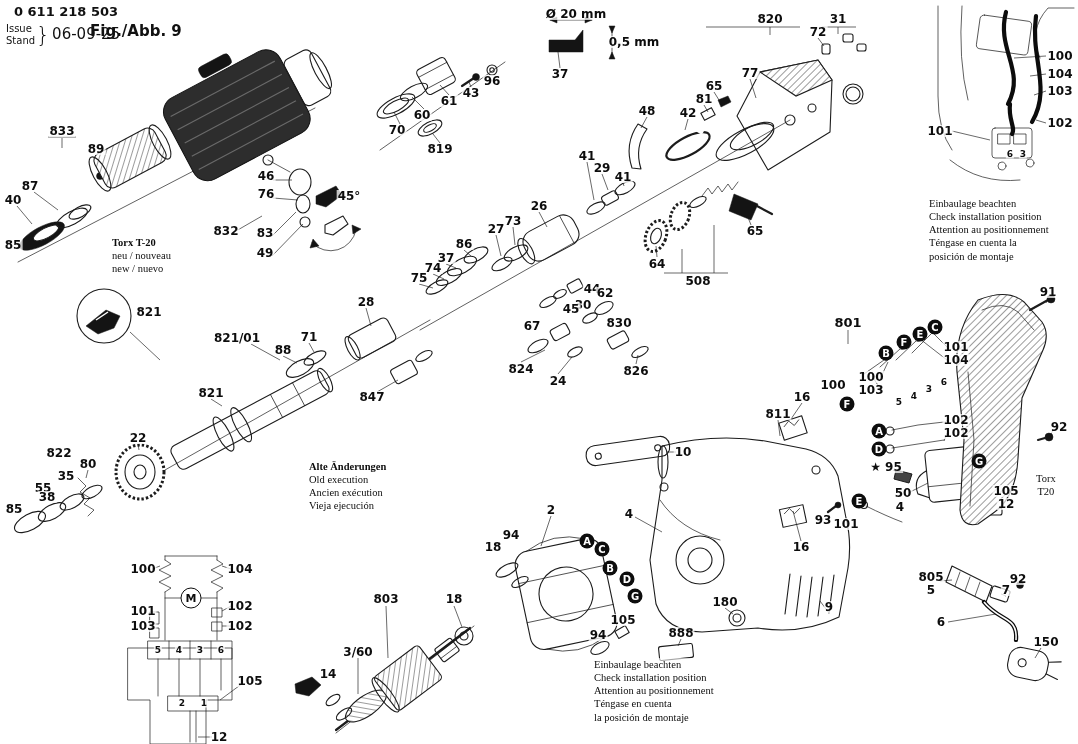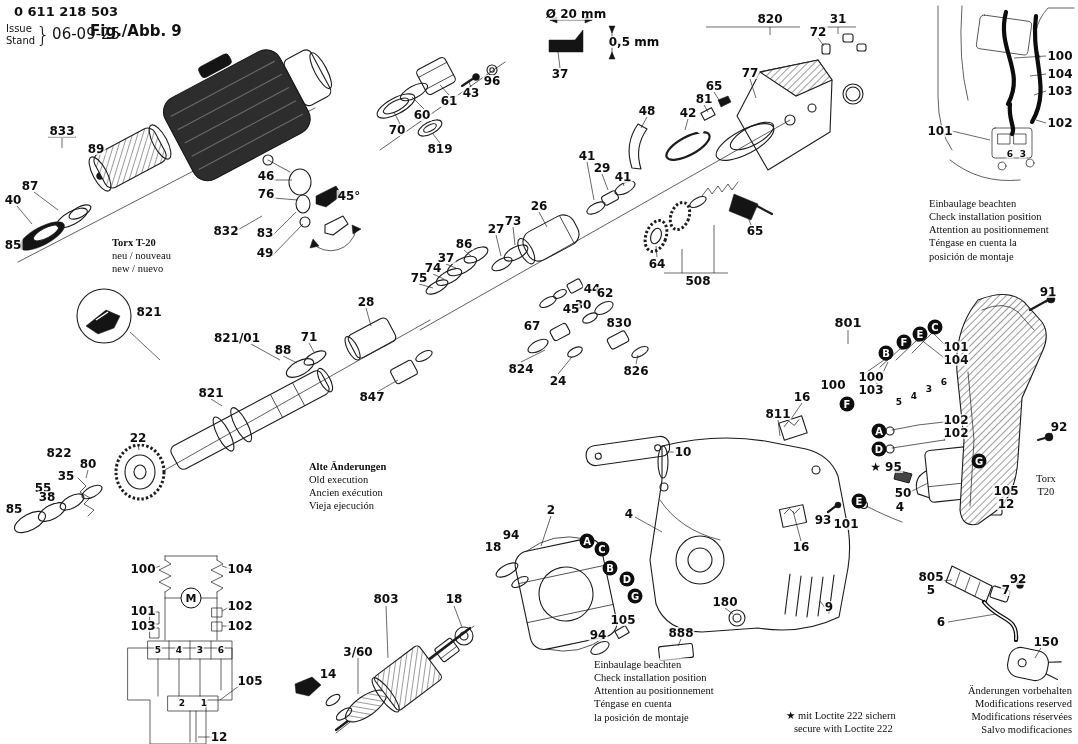--- a/index.html
+++ b/index.html
@@ -665,24 +665,14 @@
         <div>Einbaulage beachten</div>
         <div>Check installation position</div>
         <div>Attention au positionnement</div>
         <div>Téngase en cuenta</div>
         <div>la posición de montaje</div>
       </div>
       <div class="note center" style="left: 1036px; top: 472px;">
         <div>Torx</div>
         <div>T20</div>
       </div>
-      <div class="note" style="left: 786px; top: 709px;">
-        <div>★ mit Loctite 222 sichern</div>
-        <div>   secure with Loctite 222</div>
-      </div>
-      <div class="note right" style="left: 1072px; top: 684px;">
-        <div>Änderungen vorbehalten</div>
-        <div>Modifications reserved</div>
-        <div>Modifications réservées</div>
-        <div>Salvo modificaciones</div>
-      </div>
     </div>
 </div>
 
 </body></html>

